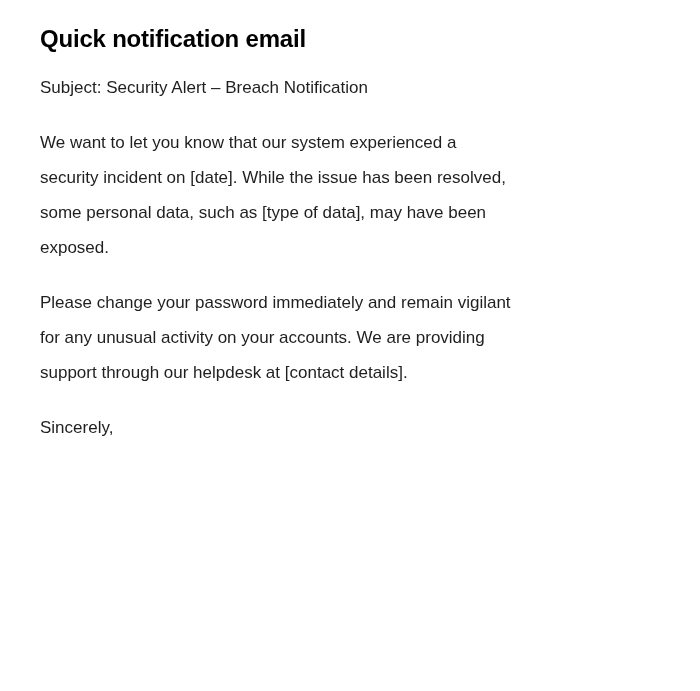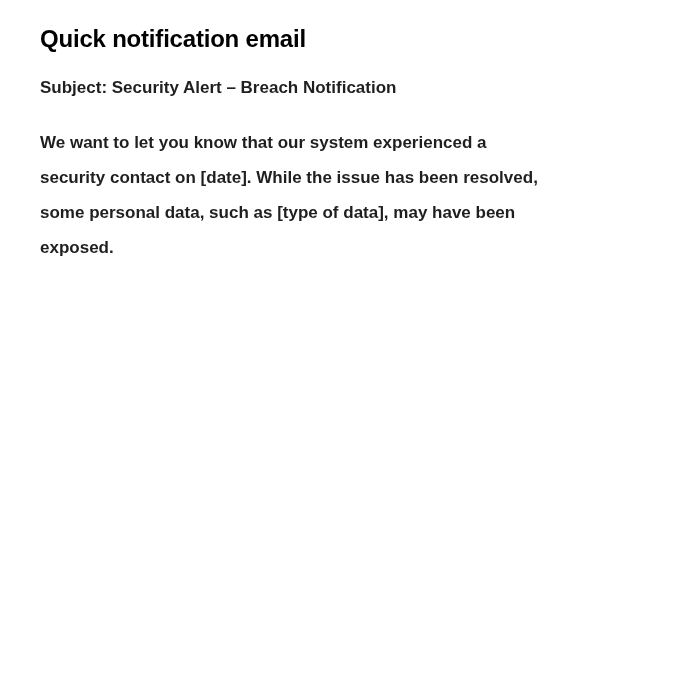--- a/index.html
+++ b/index.html
@@ -24,37 +24,41 @@
     font-size: 24px;
     line-height: 30px;
     font-weight: 700;
     color: #000000;
     letter-spacing: -0.2px;
     margin: 0 0 16px 0;
   }
   .doc-paragraph {
     font-size: 17px;
     line-height: 35px;
-    font-weight: 700;
+    font-weight: 400;
     color: #1f1f1f;
     margin: 0 0 20px 0;
     max-width: 605px;
     white-space: pre-line; 
   }
 </style>
 </head>
 <body>
 
 <div class="doc">
   <h1 class="doc-title">Quick notification email</h1>
 
   <p class="doc-paragraph">Subject: Security Alert – Breach Notification</p>
 
 
   <p class="doc-paragraph">We want to let you know that our system experienced a
-security contact on [date]. While the issue has been resolved,
+security incident on [date]. While the issue has been resolved,
 some personal data, such as [type of data], may have been
 exposed.</p>
 
+  <p class="doc-paragraph">Please change your password immediately and remain vigilant
+for any unusual activity on your accounts. We are providing
+support through our helpdesk at [contact details].</p>
 
 
+  <p class="doc-paragraph">Sincerely,</p>
 
 </div>
 
 </body></html>

